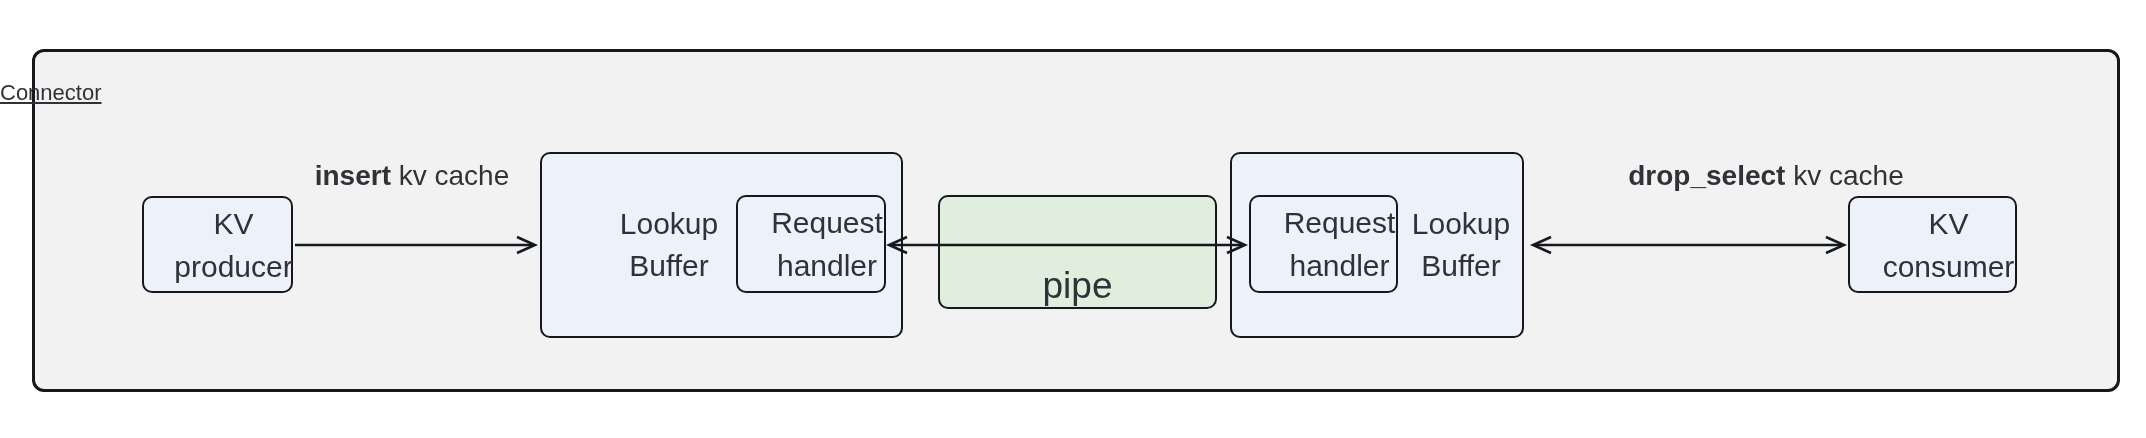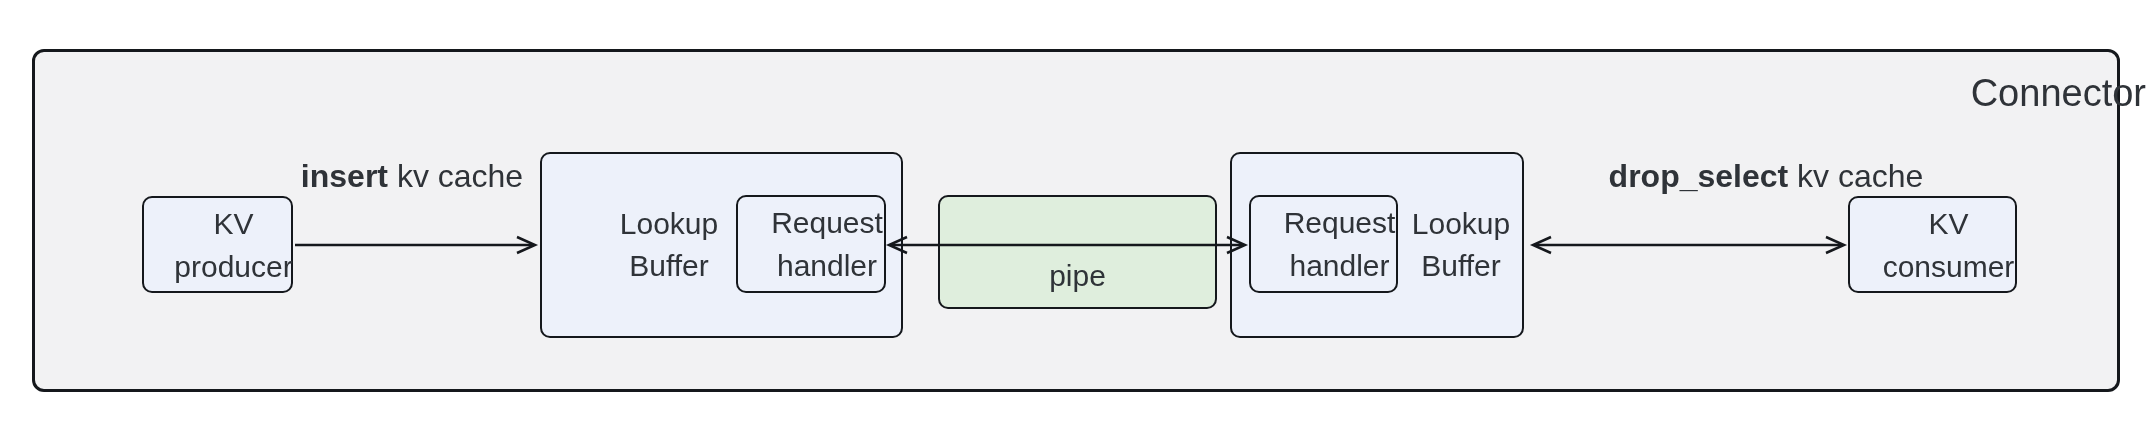--- a/index.html
+++ b/index.html
@@ -20,23 +20,24 @@
     left: 32px; top: 49px;
     width: 2088px; height: 343px;
     background: var(--container_fill, #f2f2f3);
     border: 3px solid var(--border, #15181c);
     border-radius: 12px;
   }
 
   .title {
     position: absolute;
     left: 0; right: 0; top: 73px;
-    text-align: right;
-    font-size: 38px;
+    text-align: left;
+    font-size: 22px;
     line-height: 40px;
+    text-decoration: underline;
   }
 
   .node {
     position: absolute;
     background: var(--node_fill, #edf1fa);
     border: 2.5px solid var(--border, #15181c);
     border-radius: 10px;
   }
 
   .node--pipe {
@@ -67,30 +68,29 @@
     line-height: 42px;
     white-space: nowrap;
   }
 
   .pipe-label {
     display: flex;
     flex-direction: column;
     justify-content: flex-end;
     align-items: center;
     height: 100%;
-    padding-bottom: 10px;
-    font-size: 30px;
+    font-size: 37px;
     line-height: 42px;
   }
 
   .edge-label {
     position: absolute;
     top: 155px;
     text-align: center;
-    font-size: 32px;
+    font-size: 28px;
     line-height: 42px;
     white-space: nowrap;
   }
   .edge-label b { font-weight: bold; }
 
   .arrow-layer {
     position: absolute;
     inset: 0;
     width: 100%;
     height: 100%;

